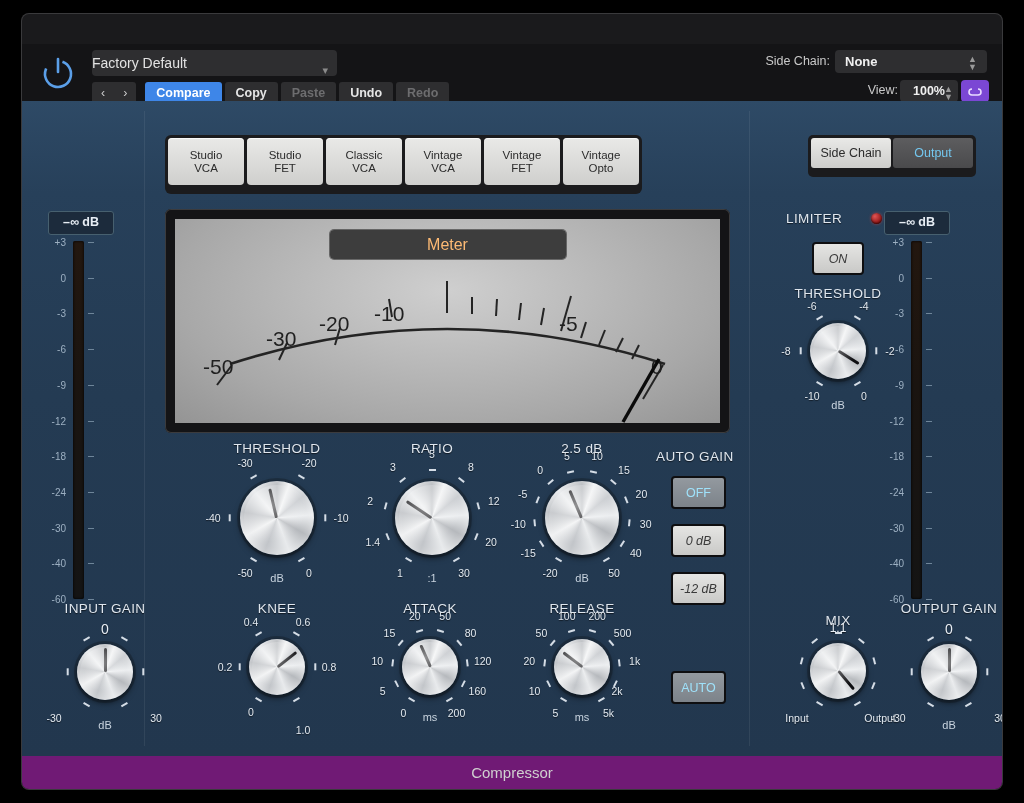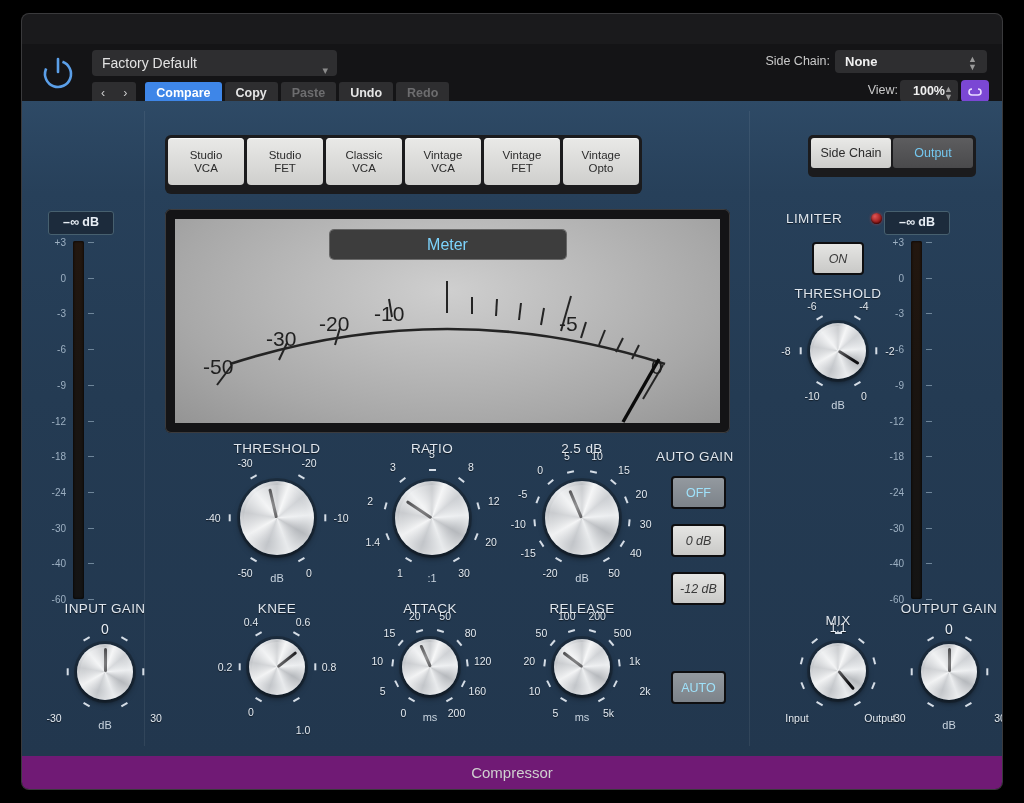--- a/index.html
+++ b/index.html
@@ -45,21 +45,21 @@
   .power-btn {
     position: absolute; left: 16px; top: 9px;
     width: 40px; height: 40px;
   }
   .preset-select {
     position: absolute; left: 70px; top: 6px;
     width: 245px; height: 26px;
     background: #2e2e30;
     border-radius: 4px;
     color: #e2e2e2; font-size: 14px;
-    line-height: 26px; padding-left: 10px;
+    line-height: 26px; 
     box-sizing: border-box;
   }
   .preset-chev {
     position: absolute; right: 9px; top: 7px;
     color: #8b8b8b; font-size: 11px;
   }
   .btnrow { position: absolute; left: 70px; top: 38px; height: 22px; }
   .tbtn {
     float: left; height: 22px; line-height: 22px;
     background: #2e2e30; color: #e6e6e6;
@@ -149,21 +149,21 @@
     position: absolute; left: 50%; top: 11px;
     transform: translateX(-50%);
     width: 236px; height: 29px;
     display: flex; border-radius: 4px; overflow: hidden;
     box-shadow: 0 0 0 1px rgba(0,0,0,.45);
   }
   .mg-btn {
     flex: 1; display: flex; align-items: center; justify-content: center;
     font-size: 16px;
   }
-  .mg-btn.sel { background: #3d3d3d; color: #7dd3fc; }
+  .mg-btn.sel { background: #3d3d3d; color: #fdba74; }
   .mg-btn.un  { background: #e7e7e5; color: #2b2b2b; }
   .vu { position: absolute; left: 0; top: 0; width: 100%; height: 100%; }
   
   .knob-wrap { position: absolute; }
   .klabel {
     position: absolute; width: 100%; text-align: center;
     color: #dfe6ee; font-size: 13.5px; letter-spacing: .4px;
     text-shadow: 0 1px 1px rgba(0,0,0,.6);
   }
   .kval {
@@ -574,21 +574,21 @@
         <div class="ktick-label" style="left: 22.3996px; top: 31.9323px;">50</div>
         <div class="ktick" style="width: 7px; height: 1.6px; left: 48.6015px; top: 28.7964px; transform: rotate(-16.6667deg);"></div>
         <div class="ktick-label" style="left: 47.7994px; top: 15.2266px;">100</div>
         <div class="ktick" style="width: 7px; height: 1.6px; left: 70.3985px; top: 28.7964px; transform: rotate(16.6667deg);"></div>
         <div class="ktick-label" style="left: 78.2006px; top: 15.2266px;">200</div>
         <div class="ktick" style="width: 7px; height: 1.6px; left: 88.6097px; top: 40.7741px; transform: rotate(50deg);"></div>
         <div class="ktick-label" style="left: 103.6px; top: 31.9323px;">500</div>
         <div class="ktick" style="width: 7px; height: 1.6px; left: 97.2431px; top: 60.7885px; transform: rotate(83.3333deg);"></div>
         <div class="ktick-label" style="left: 115.642px; top: 59.8471px;">1k</div>
         <div class="ktick" style="width: 7px; height: 1.6px; left: 93.458px; top: 82.2544px; transform: rotate(116.667deg);"></div>
-        <div class="ktick-label" style="left: 126px; top: 89.7864px;">2k</div>
+        <div class="ktick-label" style="left: 98px; top: 89.7864px;">2k</div>
         <div class="ktick" style="width: 7px; height: 1.6px; left: 78.5px; top: 98.109px; transform: rotate(150deg);"></div>
         <div class="ktick-label" style="left: 89.5px; top: 111.899px;">5k</div>
       </div>
 
     <div class="sec-label" style="left:634px; top:348px;">AUTO GAIN</div>
     <div class="sqbtn sel" style="left:649px; top:375px; width:55px; height:33px;">OFF</div>
     <div class="sqbtn un" style="left:649px; top:423px; width:55px; height:33px;">0 dB</div>
     <div class="sqbtn un" style="left:649px; top:471px; width:55px; height:33px;">-12 dB</div>
     <div class="sqbtn sel" style="left:649px; top:570px; width:55px; height:33px;">AUTO</div>
 

